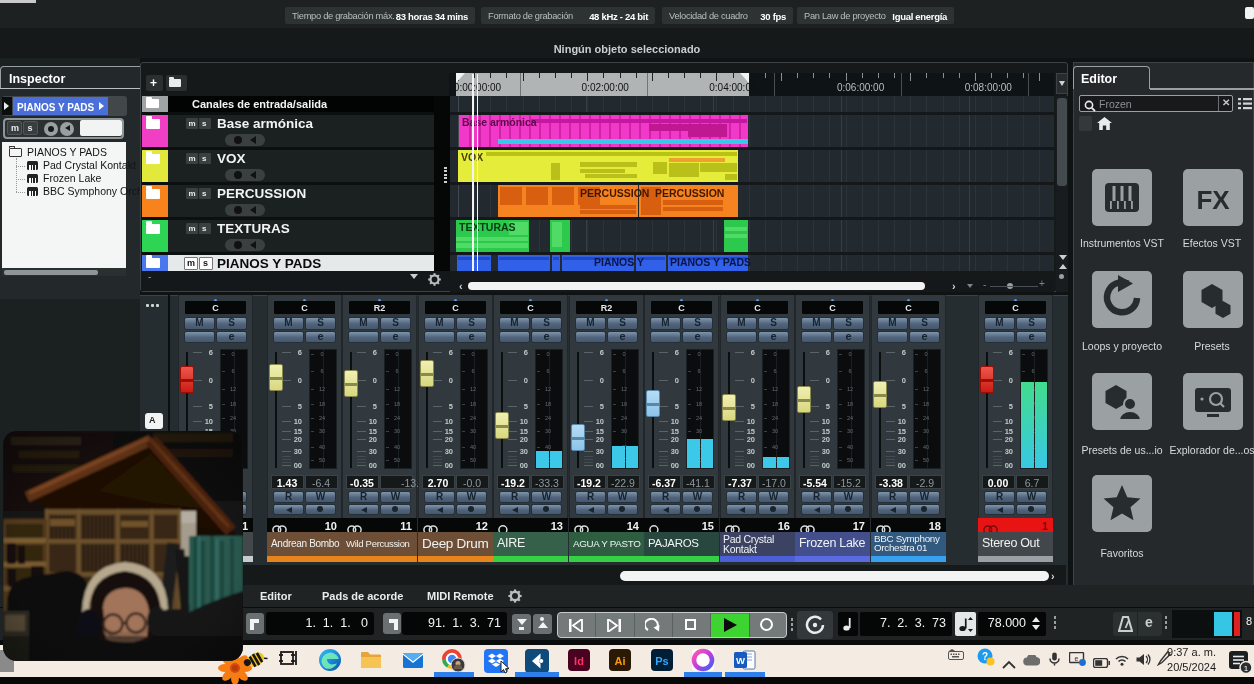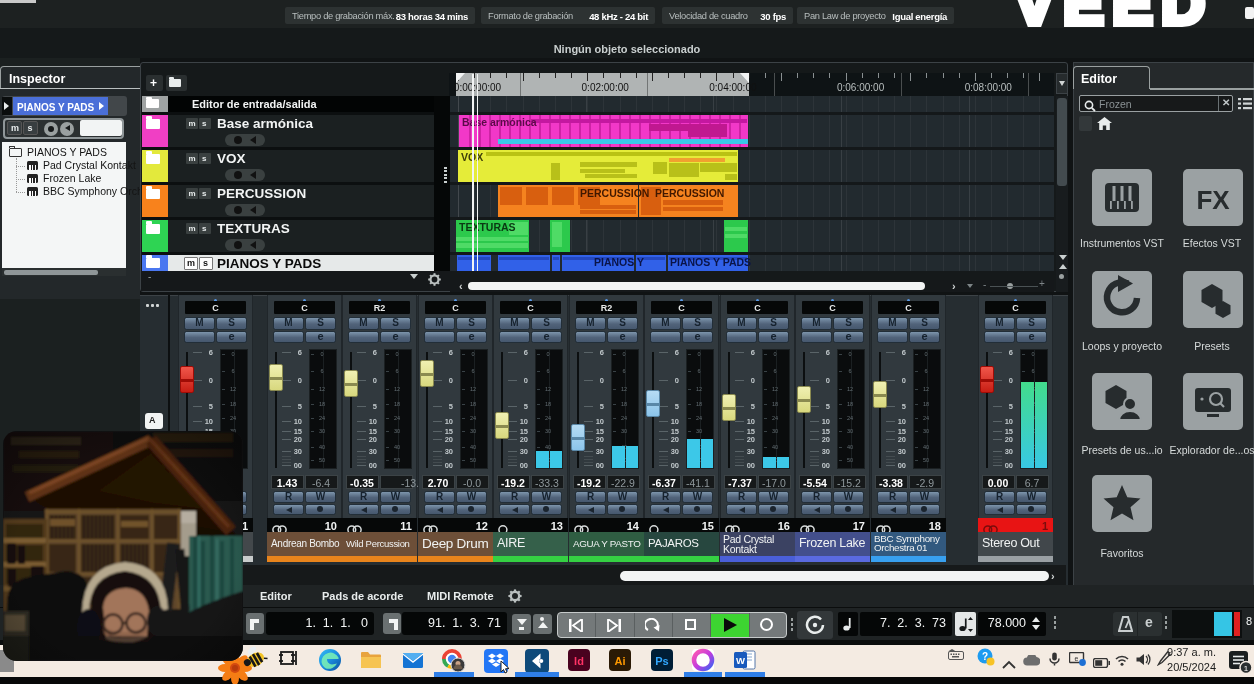--- a/index.html
+++ b/index.html
@@ -18,27 +18,20 @@
 <div class="abs txt" style="left:488px;top:11px;font-size:9.3px;color:#b9bfbf;font-weight:400;letter-spacing:-0.3px;">Formato de grabación</div>
 <div class="abs txt" style="left:648px;top:11px;font-size:9.5px;color:#fff;font-weight:700;transform:translateX(-100%);letter-spacing:-0.3px;">48 kHz - 24 bit</div>
 <div class="abs" style="left:662px;top:7px;width:131px;height:17px;background:#2d3232;border-radius:2px;"></div>
 <div class="abs txt" style="left:669px;top:11px;font-size:9.3px;color:#b9bfbf;font-weight:400;letter-spacing:-0.3px;">Velocidad de cuadro</div>
 <div class="abs txt" style="left:786px;top:11px;font-size:9.5px;color:#fff;font-weight:700;transform:translateX(-100%);letter-spacing:-0.3px;">30 fps</div>
 <div class="abs" style="left:797px;top:7px;width:157px;height:17px;background:#2d3232;border-radius:2px;"></div>
 <div class="abs txt" style="left:804px;top:11px;font-size:9.3px;color:#b9bfbf;font-weight:400;letter-spacing:-0.3px;">Pan Law de proyecto</div>
 <div class="abs txt" style="left:947px;top:11px;font-size:9.5px;color:#fff;font-weight:700;transform:translateX(-100%);letter-spacing:-0.3px;">Igual energía</div>
 <div class="abs" style="left:0px;top:28px;width:1254px;height:30px;background:#15191a;"></div>
 <div class="abs txt" style="left:627px;top:43px;font-size:11px;color:#c9cfcf;font-weight:700;transform:translateX(-50%);">Ningún objeto seleccionado</div>
-<div class="abs" style="left:1008px;top:0;width:246px;height:27px;overflow:hidden;">
-      <svg width="246" height="27" style="position:absolute;left:0;top:0;">
-        <g transform="scale(1.02 1)">
-          <text x="6" y="24" font-family="Liberation Sans" font-size="60" font-weight="700" fill="#fff" stroke="#fff" stroke-width="6" letter-spacing="8">VEED</text>
-        </g>
-      </svg>
-    </div>
 <div class="abs" style="left:1245px;top:7px;width:9px;height:12px;background:#f2f2f2;border-radius:2px;"></div>
 <div class="abs" style="left:0px;top:58px;width:140px;height:534px;background:#1b2020;"></div>
 <div class="abs" style="left:0px;top:66px;width:148px;height:23px;background:#23282a;border:1px solid #9aa0a0;border-bottom:none;border-radius:4px 4px 0 0;"></div>
 <div class="abs txt" style="left:9px;top:72px;font-size:12.5px;color:#fff;font-weight:700;">Inspector</div>
 <div class="abs" style="left:0px;top:88px;width:148px;height:1.5px;background:#b9bfbf;"></div>
 <div class="abs" style="left:0px;top:89px;width:140px;height:210px;background:#23282a;"></div>
 <div class="abs" style="left:2px;top:96px;width:125px;height:20px;background:#42474a;border-radius:3px;"></div>
 <div class="abs" style="left:2px;top:97px;width:10px;height:18px;background:#0a0d0d;"></div>
 <div class="abs" style="left:4px;top:102px;width:0;height:0;border-left:5px solid #e8ecec;border-top:4px solid transparent;border-bottom:4px solid transparent;"></div>
 <div class="abs" style="left:13px;top:97px;width:95px;height:18px;background:#4a6fd8;"></div>
@@ -90,21 +83,21 @@
 <div class="abs txt" style="left:150px;top:76px;font-size:12px;color:#fff;font-weight:700;">+</div>
 <div class="abs" style="left:166px;top:75px;width:21px;height:16px;background:#2a2f30;border-radius:2px;"></div>
 <div class="abs" style="left:169px;top:79px;width:12px;height:8px;background:#e8ecec;border-radius:1px;">
       <div style="position:absolute;left:0;top:-2px;width:5px;height:2px;background:#e8ecec;border-radius:1px 1px 0 0;"></div>
     </div>
 <div class="abs" style="left:142px;top:96px;width:26px;height:16px;background:#9fa3a3;"></div>
 <div class="abs" style="left:146px;top:99px;width:13px;height:9px;background:#fff;border-radius:1px;">
       <div style="position:absolute;left:0;top:-2.5px;width:6px;height:2.5px;background:#fff;border-radius:1px 1px 0 0;"></div>
     </div>
 <div class="abs" style="left:168px;top:96px;width:266px;height:16px;background:#020404;"></div>
-<div class="abs txt" style="left:192px;top:98px;font-size:11px;color:#f2f4f4;font-weight:700;">Editor de entrada/salida</div>
+<div class="abs txt" style="left:192px;top:98px;font-size:11px;color:#f2f4f4;font-weight:700;">Canales de entrada/salida</div>
 <div class="abs" style="left:142px;top:112px;width:292px;height:3px;background:#0c0f10;"></div>
 <div class="abs" style="left:142px;top:115px;width:26px;height:32px;background:#f03fc4;"></div>
 <div class="abs" style="left:146px;top:119px;width:14px;height:10px;background:#fff;border-radius:1px;">
       <div style="position:absolute;left:0;top:-3px;width:6px;height:3px;background:#fff;border-radius:1px 1px 0 0;"></div>
     </div>
 <div class="abs" style="left:168px;top:115px;width:266px;height:32px;background:#1b2021;"></div>
 <div class="abs" style="left:186px;top:118px;width:12px;height:11px;background:#3a4040;border-radius:1px;"></div>
 <div class="abs txt" style="left:188.5px;top:118.5px;font-size:8px;color:#e8ecec;font-weight:700;">m</div>
 <div class="abs" style="left:199px;top:118px;width:12px;height:11px;background:#3a4040;border-radius:1px;"></div>
 <div class="abs txt" style="left:202px;top:118.5px;font-size:8px;color:#e8ecec;font-weight:700;">s</div>

